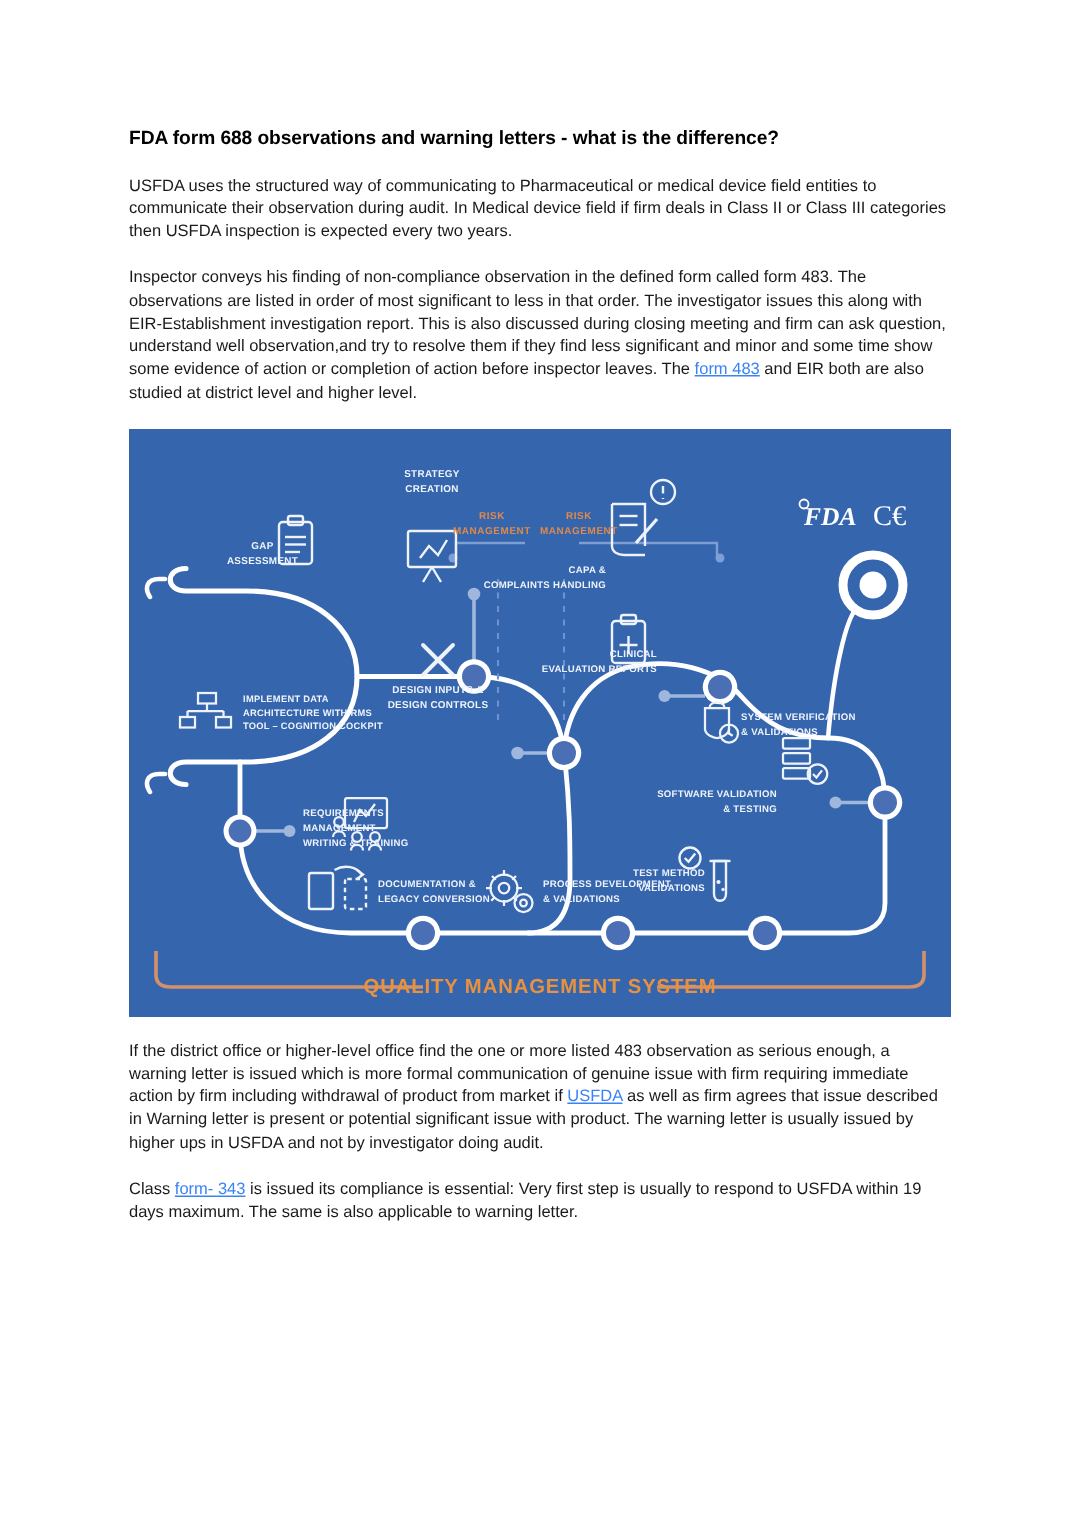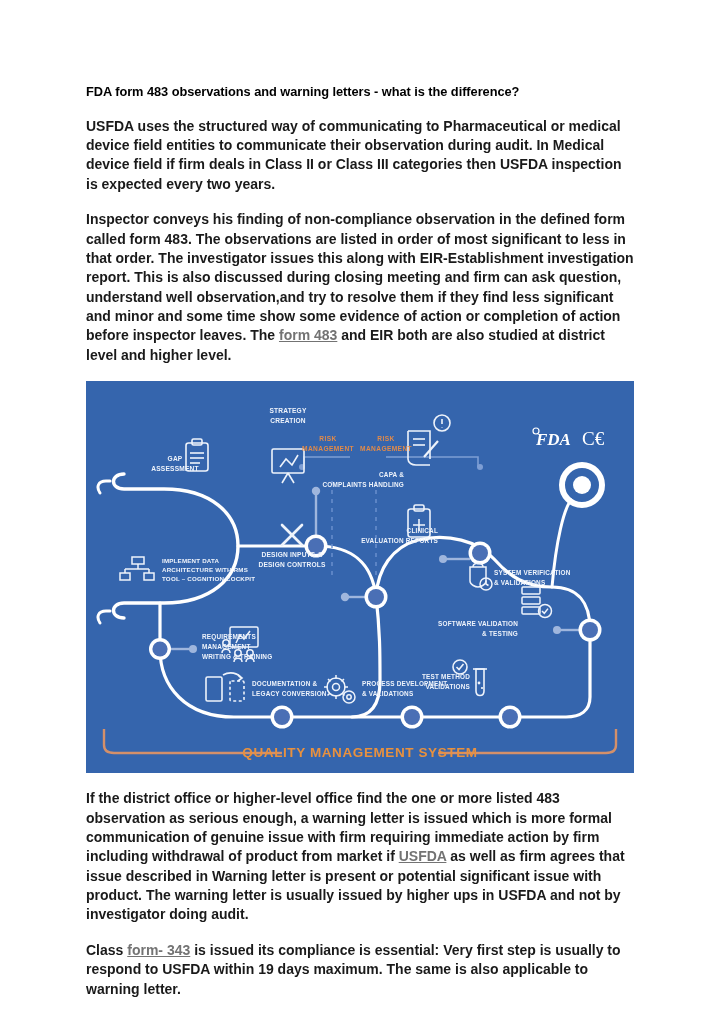--- a/index.html
+++ b/index.html
@@ -28,29 +28,28 @@
   }
   h1.doc-title {
     font-size: 12.8px;
     font-weight: bold;
     line-height: 1.30;
     margin: 0 0 16px 0;
     letter-spacing: -0.05px;
     color: #000000;
   }
   p.para {
-    font-size: 14px;
+    font-size: 11px;
     line-height: 1.385;
     margin: 0 0 16px 0;
     color: #1a1a1a;
     text-align: left;
-    font-weight: bold;
   }
   a.doclink {
-    color: #737373;
+    color: #3b82f6;
     text-decoration: underline;
   }
   .figure {
     position: relative;
     width: 548px;
     height: 392px;
     margin: 4px 0 16px 0;
     background: #be185d;
     overflow: hidden;
   }
@@ -78,21 +77,21 @@
     letter-spacing: 0.6px;
   }
   .below-gap { margin-top: 2px; }
 </style>
 </head>
 <body>
 
 <div class="page">
   <div class="content">
 
-    <h1 class="doc-title">FDA form 483 observations and warning letters - what is the difference?</h1>
+    <h1 class="doc-title">FDA form 688 observations and warning letters - what is the difference?</h1>
 
     <p class="para">
       <span>USFDA uses the structured way of communicating to Pharmaceutical or medical device field entities to communicate their observation during audit. In Medical device field if firm deals in Class II or Class III categories then USFDA inspection is expected every two years.</span>
     </p>
 
     <p class="para">
       <span>Inspector conveys his finding of non-compliance observation in the defined form called form 483. The observations are listed in order of most significant to less in that order. The investigator issues this along with EIR-Establishment investigation report. This is also discussed during closing meeting and firm can ask question, understand well observation,and try to resolve them if they find less significant and minor and some time show some evidence of action or completion of action before inspector leaves. The </span><a class="doclink" href="#">form 483</a><span> and EIR both are also studied at district level and higher level.</span>
     </p>
 
     <div class="figure">

